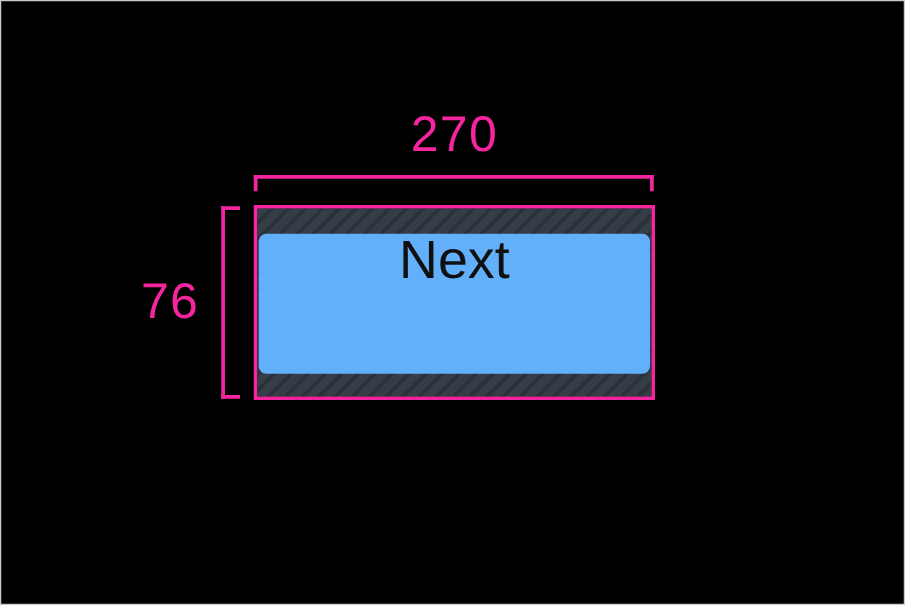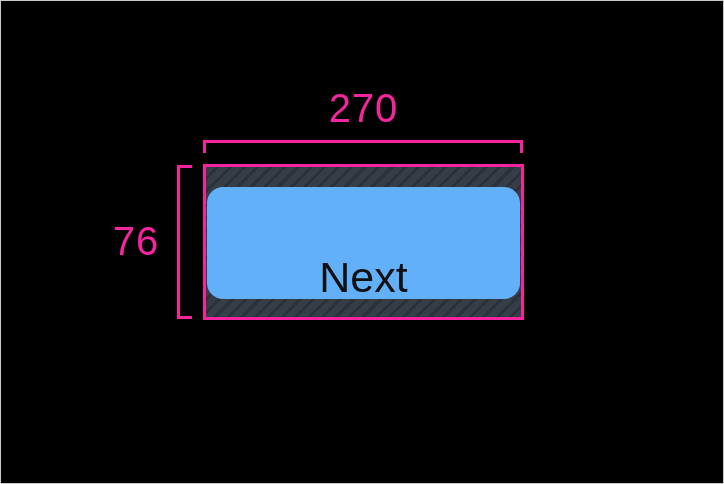--- a/index.html
+++ b/index.html
@@ -85,23 +85,23 @@
   }
   
   .next-btn {
     position: absolute;
     left: 1px;
     right: 1px;
     top: 20px;
     bottom: 18px;
     background: var(--button-bg, #62b0fa);
     border: none;
-    border-radius: 16px;
+    border-radius: 6px;
     display: flex;
-    align-items: flex-end;
+    align-items: flex-start;
     justify-content: center;
     cursor: pointer;
     padding: 0;
   }
   .next-btn span {
     color: var(--button-text, #101010);
     font-size: 43px;
     line-height: 43px;
     font-weight: 500;
     font-family: "Liberation Sans", "DejaVu Sans", sans-serif;

